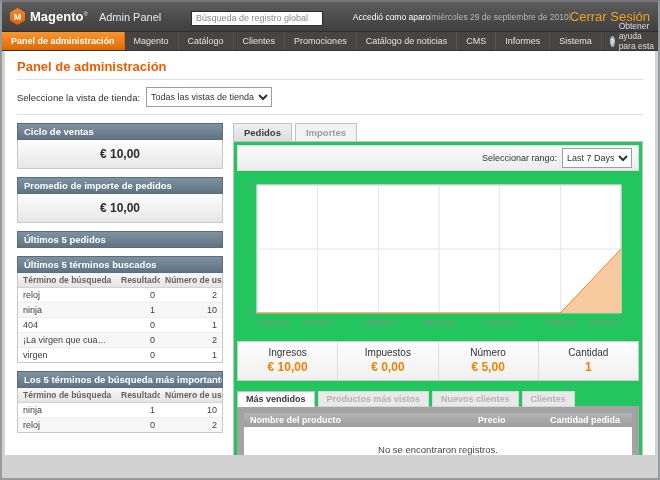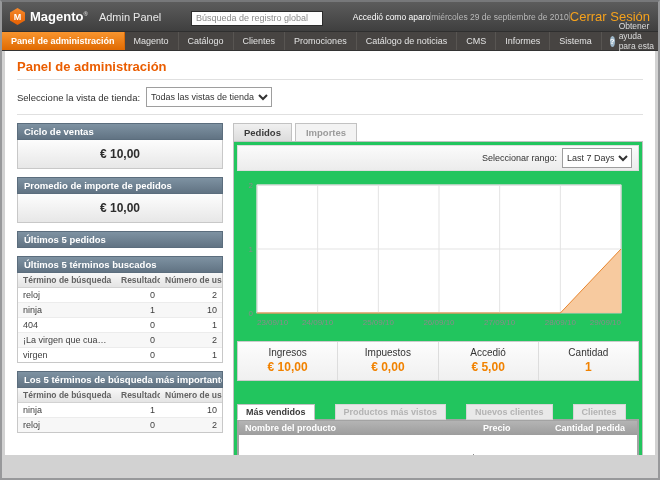--- a/index.html
+++ b/index.html
@@ -60,24 +60,24 @@
   .tab.active{background:linear-gradient(#f0f0f0,#dcdcdc);color:#3a3a3a}
   .tab.inactive{background:#f3f3f3;color:#9b9b9b}
   .rpanel{border:1px solid #c2c2c2;background:#22c55e;padding:3px;position:relative;z-index:1}
   .range-bar{border:1px solid #ddd;background:linear-gradient(#fbfbfb,#ececec);padding:2px 6px;display:flex;justify-content:flex-end;align-items:center;gap:5px;font-size:9px;color:#333}
   .chart-box{margin-top:8px}
   .stats{display:flex;border:1px solid #ccc;background:linear-gradient(#fdfdfd,#f0f0f0);margin-top:8px}
   .stat{flex:1;text-align:center;padding:5px 0 6px}
   .stat + .stat{border-left:1px solid #ddd}
   .stat-l{font-size:10px;font-weight:normal;color:#333}
   .stat-v{font-size:12px;font-weight:bold;color:#f18200;margin-top:2px}
-  .btabs{display:flex;gap:20px;margin-top:23px;margin-bottom:-1px;position:relative;z-index:2}
+  .btabs{display:flex;gap:3px;margin-top:10px;margin-bottom:-1px;position:relative;z-index:2}
   .btab{font-size:9px;font-weight:bold;padding:2px 8px;border:1px solid #d6d6d6;background:#e9e9e9;color:#b3b3b3;cursor:pointer;white-space:nowrap}
   .btab.active{background:#fff;color:#3a3a3a;border-color:#c2c2c2;border-bottom-color:#fff}
-  .ptable-wrap{border:2px solid #a3a3a3;position:relative;z-index:1}
+  .ptable-wrap{border:7px solid #a3a3a3;position:relative;z-index:1}
   .ptable th{background:linear-gradient(#b4b4b4,#9d9d9d);color:#fff;font-size:9px;font-weight:bold;text-align:left;padding:2px 6px;white-space:nowrap;overflow:hidden}
   .ptable td.empty{height:45px;text-align:center;vertical-align:middle;font-size:9.5px;color:#444;background:#fff}
 </style>
 </head>
 <body>
 
 <div class="window">
 
   <header class="topbar">
     <div class="logo">
@@ -261,21 +261,21 @@
           <div class="stats">
             <div class="stat">
               <div class="stat-l">Ingresos</div>
               <div class="stat-v">€ 10,00</div>
             </div>
             <div class="stat">
               <div class="stat-l">Impuestos</div>
               <div class="stat-v">€ 0,00</div>
             </div>
             <div class="stat">
-              <div class="stat-l">Accedió</div>
+              <div class="stat-l">Número</div>
               <div class="stat-v">€ 5,00</div>
             </div>
             <div class="stat">
               <div class="stat-l">Cantidad</div>
               <div class="stat-v">1</div>
             </div>
           </div>
 
           <div class="btabs">
             <span class="btab active">Más vendidos</span>

